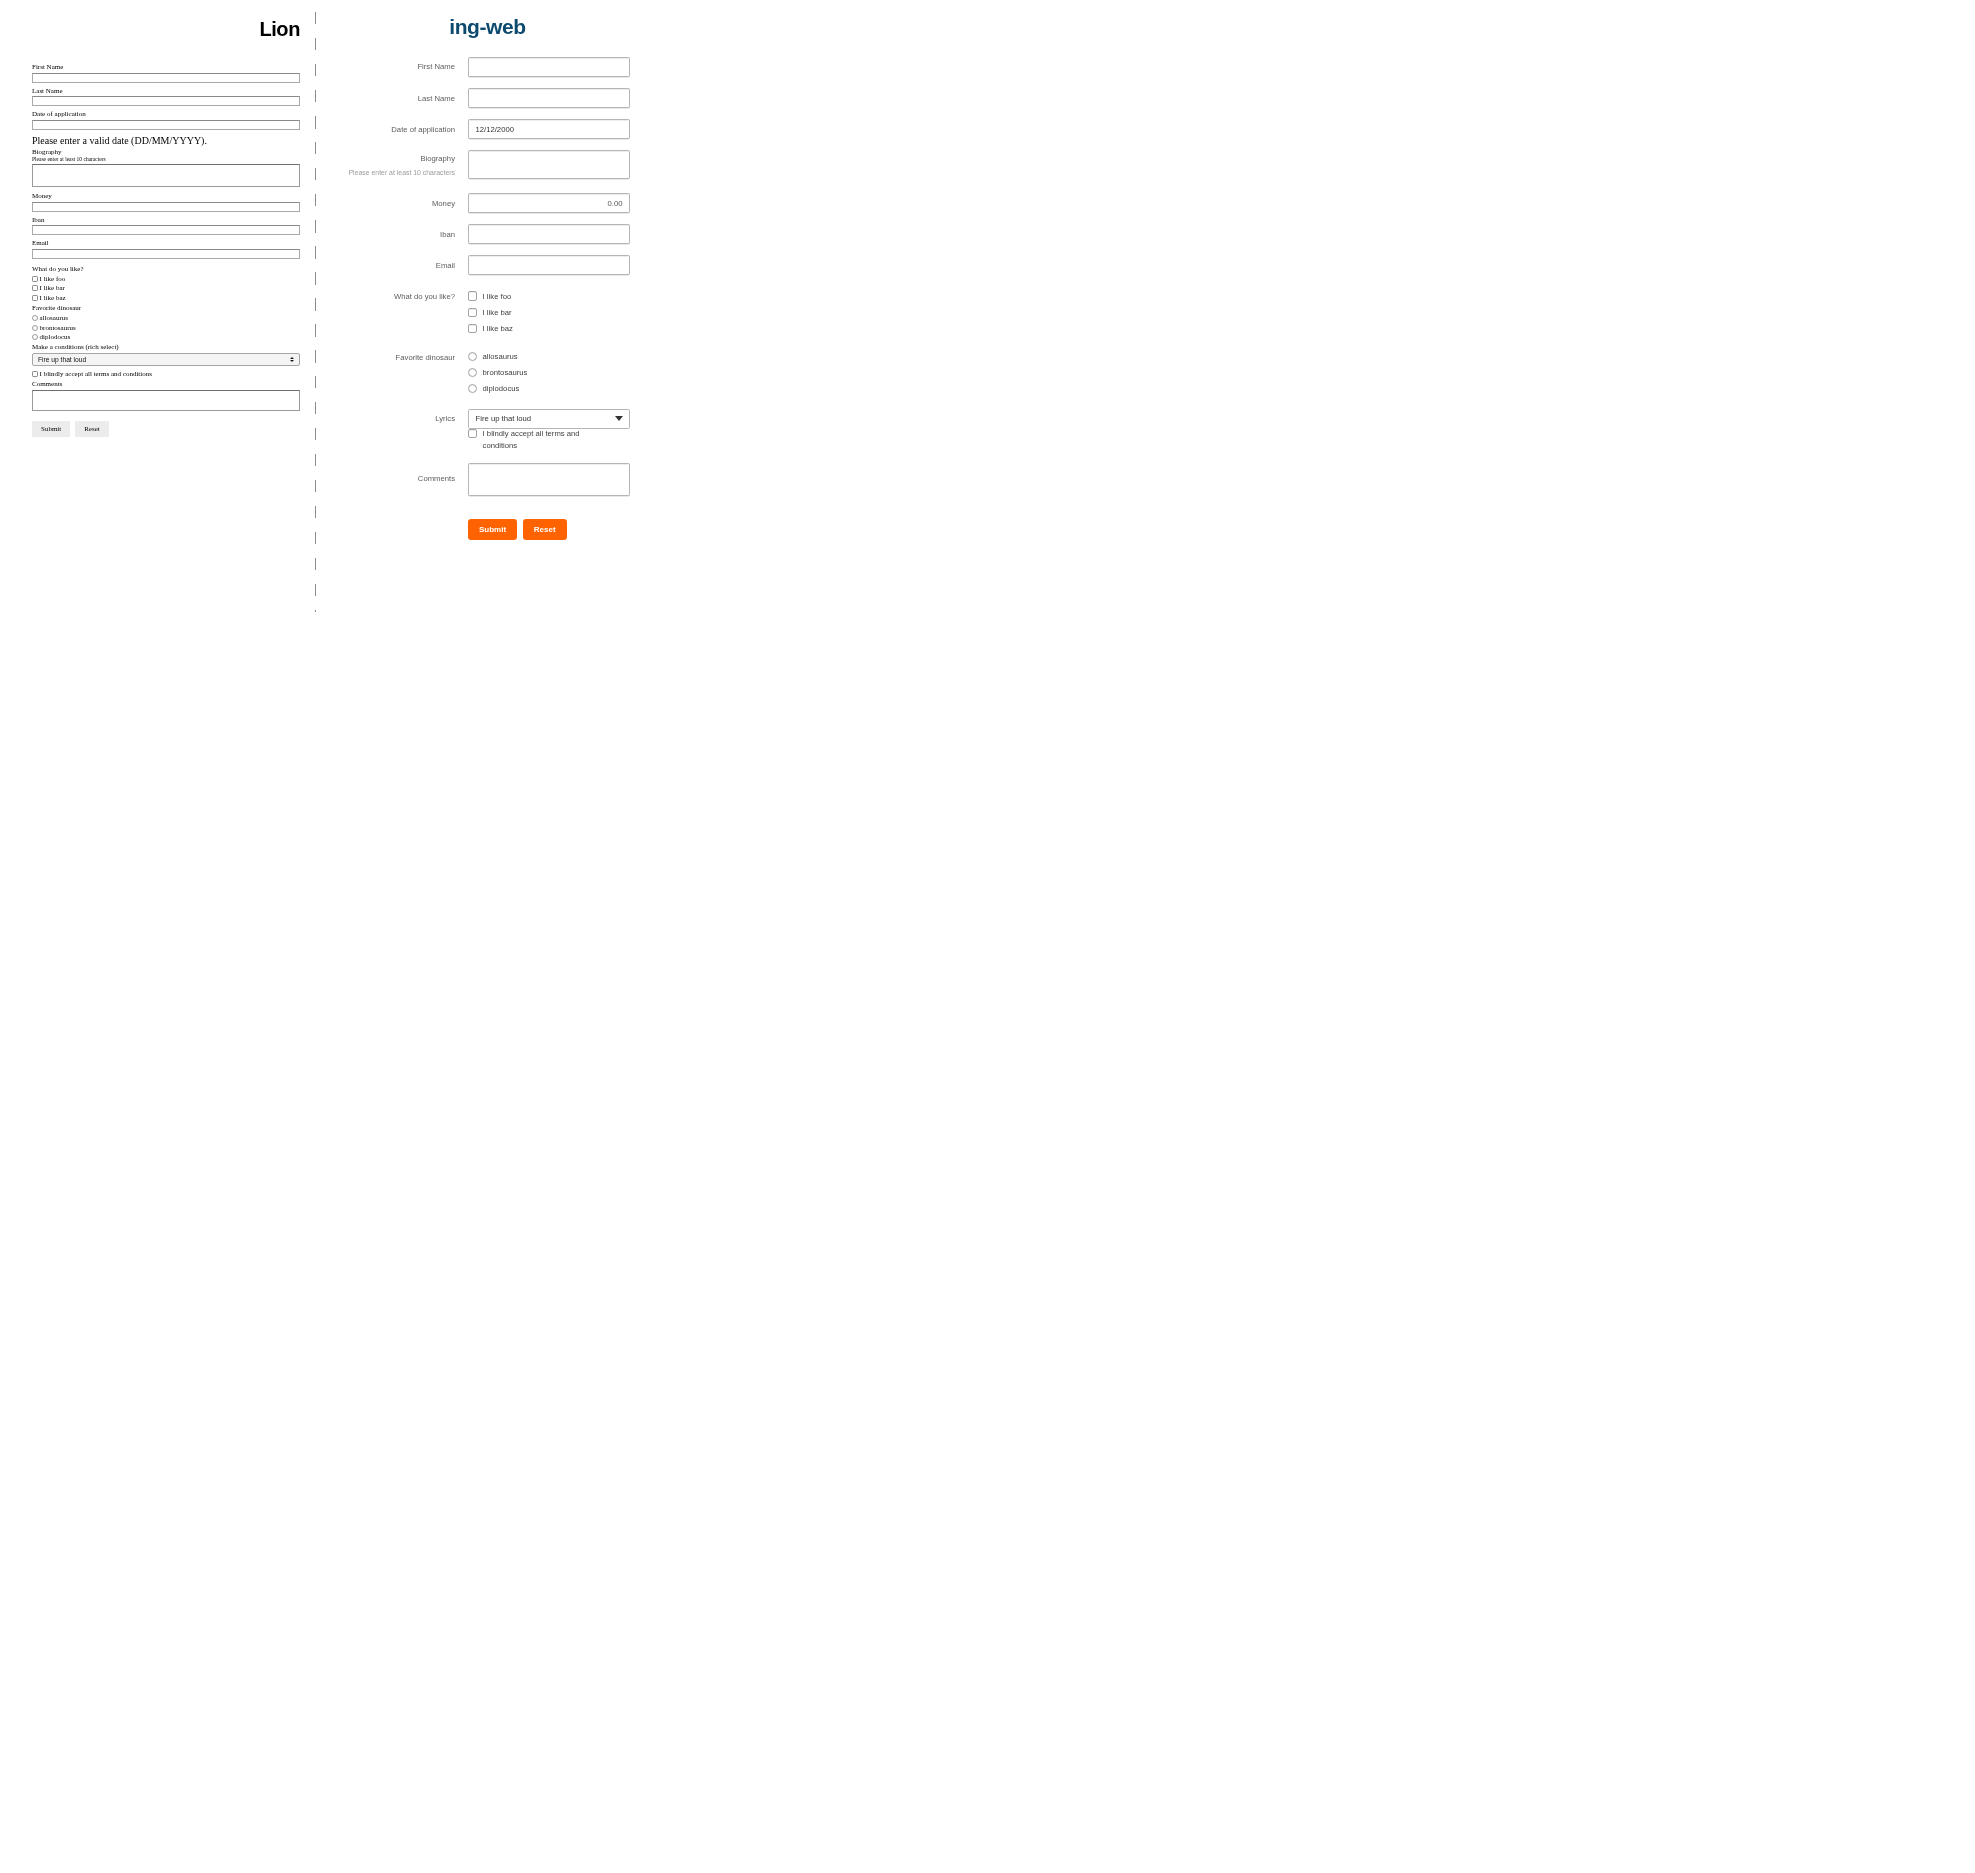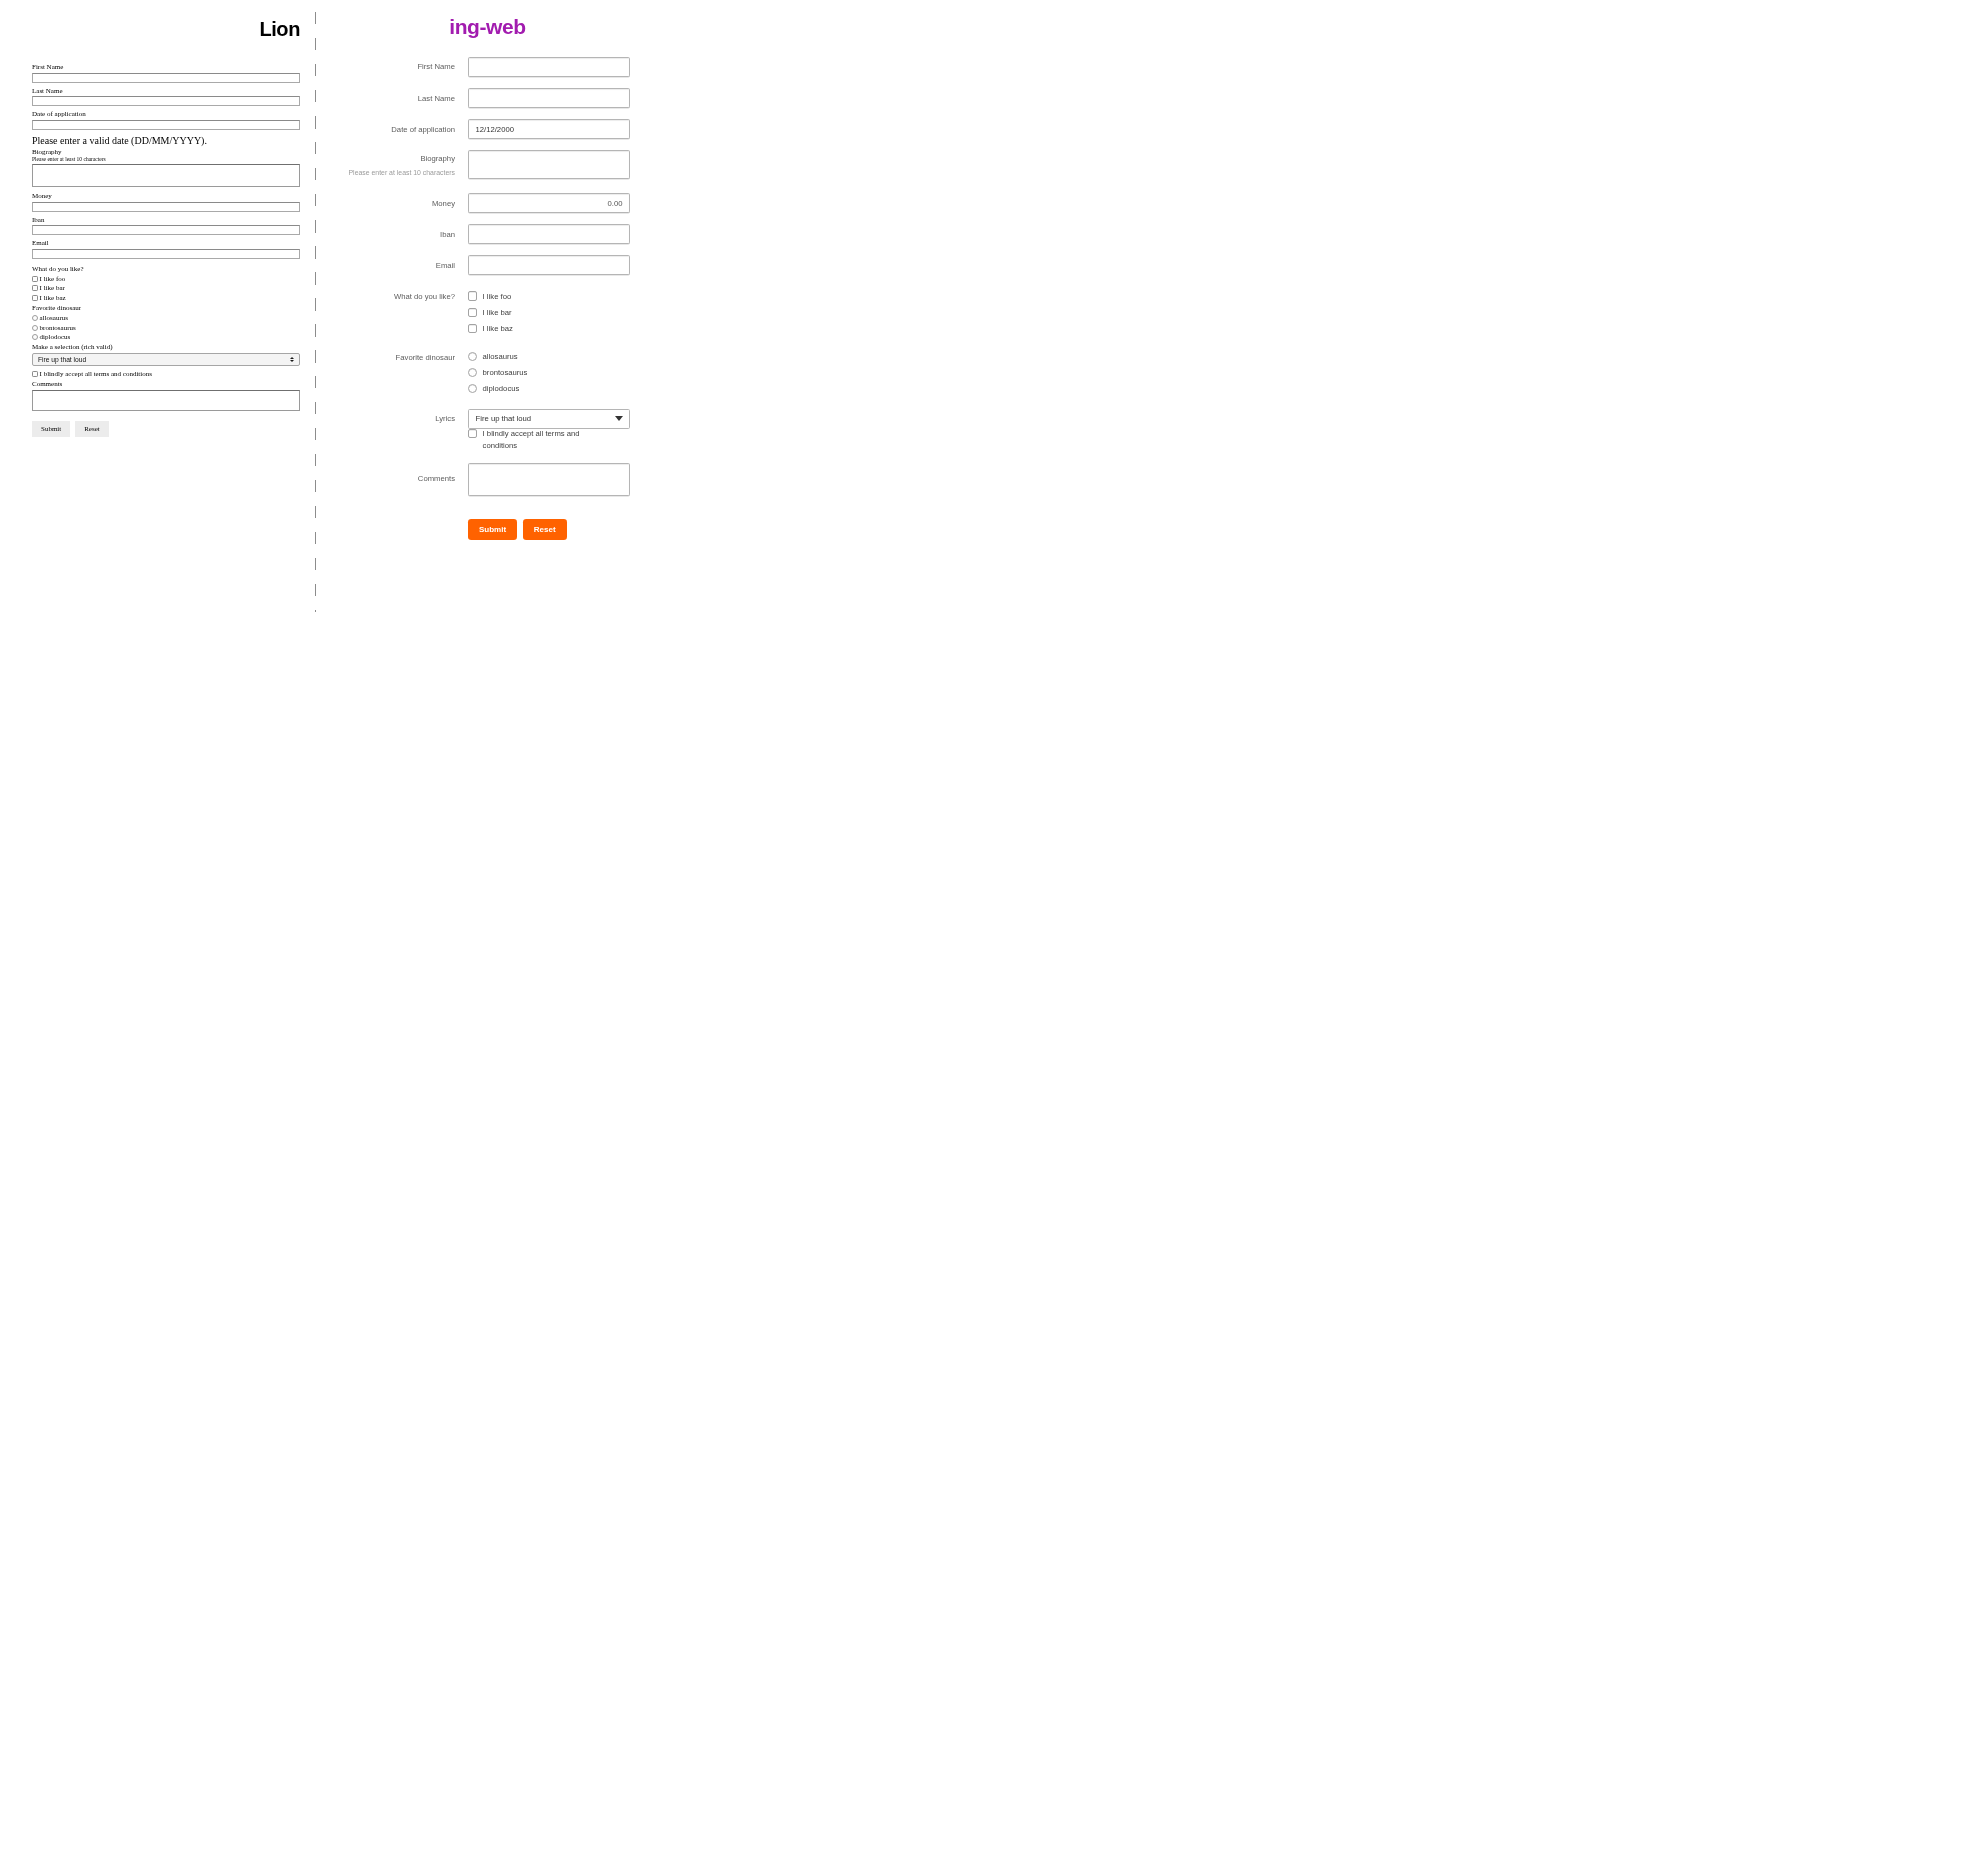--- a/index.html
+++ b/index.html
@@ -148,21 +148,21 @@
   .right-pane {
     position: absolute;
     left: 317px; top: 0;
     width: 341px;
   }
   .right-title {
     margin-top: 14.6px;
     text-align: center;
     font-size: 21px;
     font-weight: bold;
-    color: #a21caf;
+    color: #0c4a6e;
     letter-spacing: -0.4px;
   }
   .ing-form { margin-top: 18.6px; }
   .ing-row {
     display: grid;
     grid-template-columns: 138px 162px;
     column-gap: 13px;
     align-items: center;
   }
   .ing-row.top { align-items: start; }
@@ -342,21 +342,21 @@
       </div>
       <div class="lf-opt-row">
         <span class="lf-radio"></span>
         <span class="lf-opt-label">brontosaurus</span>
       </div>
       <div class="lf-opt-row">
         <span class="lf-radio"></span>
         <span class="lf-opt-label">diplodocus</span>
       </div>
 
-      <div class="lf-group-label">Make a selection (rich valid)</div>
+      <div class="lf-group-label">Make a conditions (rich select)</div>
       <div class="lf-select">
         <span class="lf-select-text">Fire up that loud</span>
         <span class="lf-spinner">
           <span class="up"></span>
             <span class="down"></span>
         </span>
       </div>
 
       <div class="lf-accept-row">
         <span class="lf-checkbox"></span>

